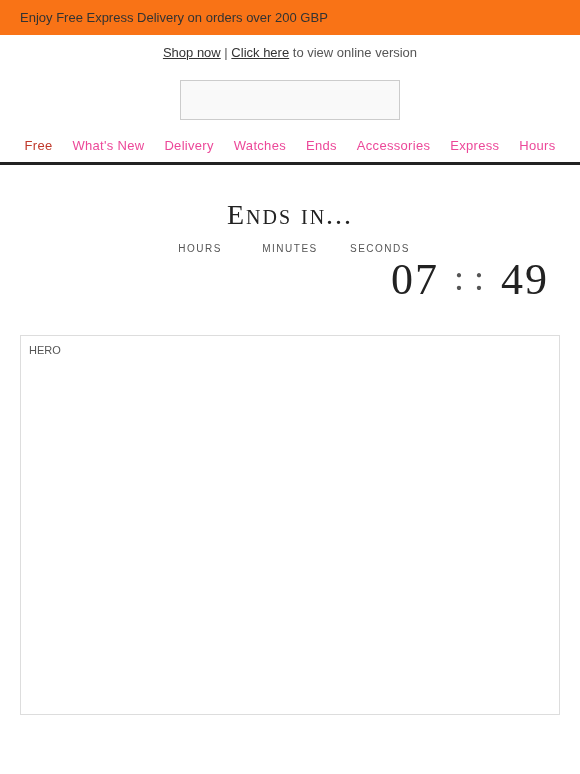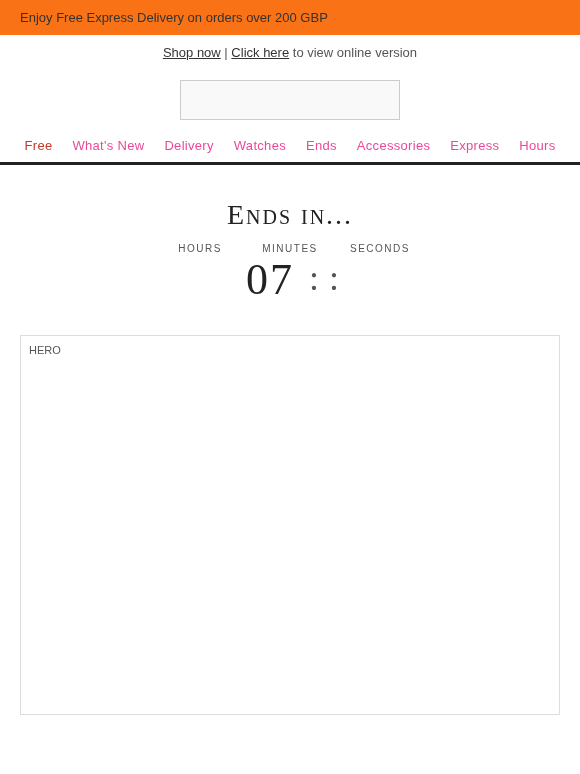--- a/index.html
+++ b/index.html
@@ -106,21 +106,21 @@
       width: 70px;
       text-align: center;
     }
 
     .countdown-labels .label-sep {
       width: 20px;
     }
 
     .countdown-digits {
       display: flex;
-      justify-content: center;
+      justify-content: flex-end;
       align-items: center;
       font-size: 44px;
       font-family: Georgia, serif;
       color: #222;
       letter-spacing: 2px;
     }
 
     .digit-group {
       width: 70px;
       text-align: center;
@@ -190,18 +190,19 @@
     <div class="label-sep"></div>
     <div class="label-item">Minutes</div>
     <div class="label-sep"></div>
     <div class="label-item">Seconds</div>
   </div>
 
   <div class="countdown-digits">
     <div class="digit-group">07</div>
     <div class="separator">:</div>
     <div class="separator">:</div>
+    <div class="digit-group">49</div>
   </div>
 </div>
 
 <div class="hero-section">
   <span class="hero-label">HERO</span>
 </div>
 
 </body></html>

